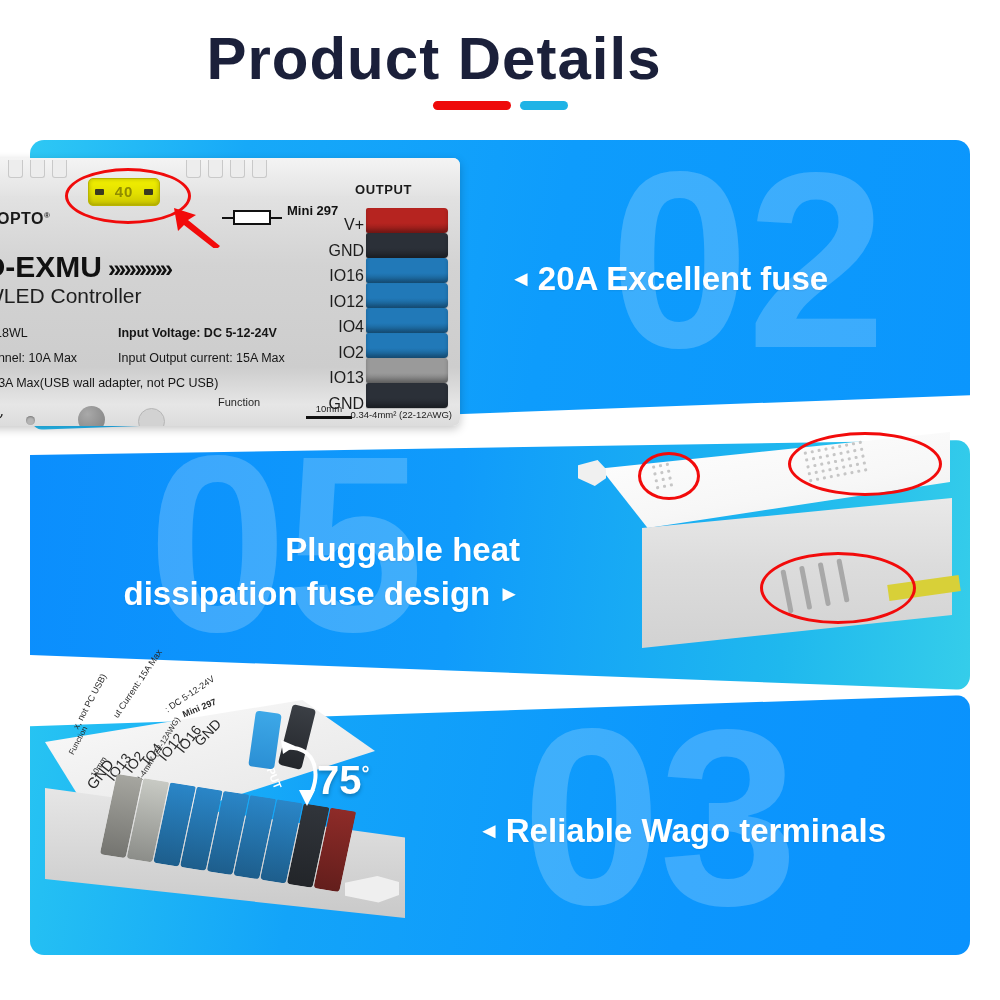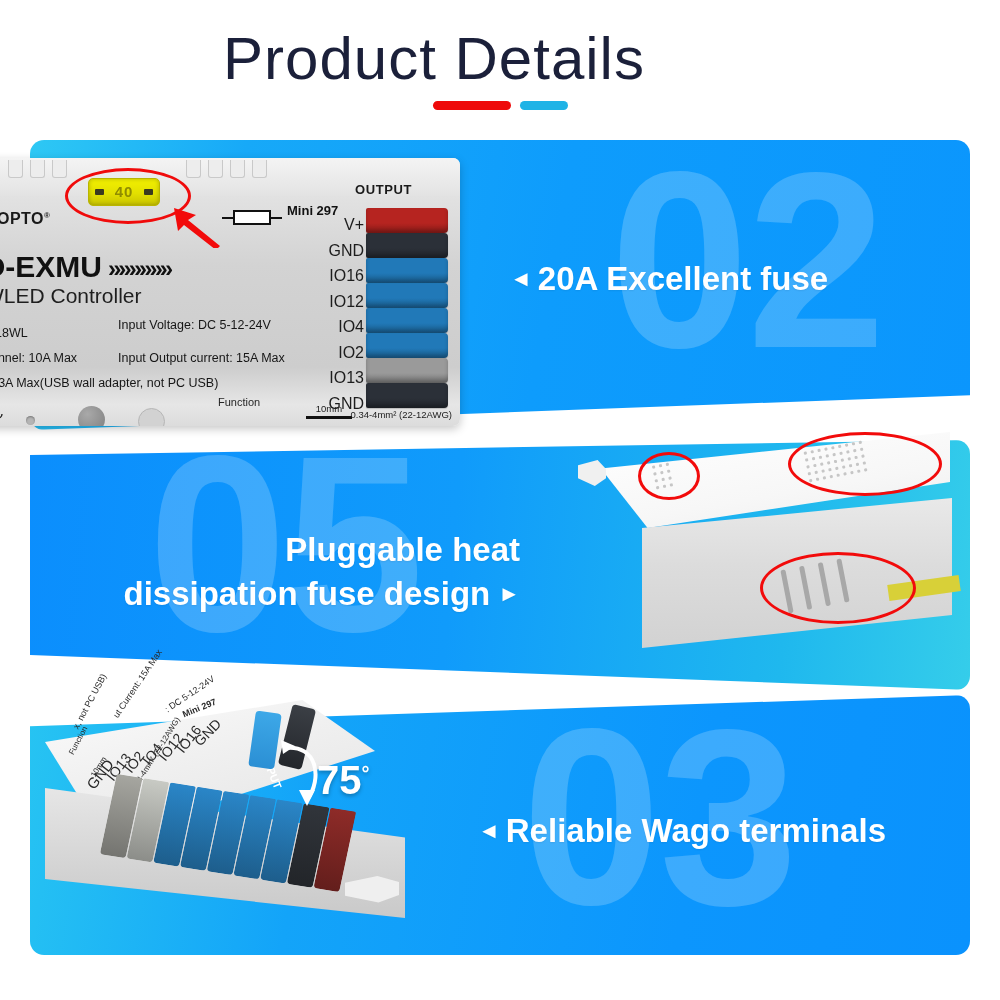--- a/index.html
+++ b/index.html
@@ -22,21 +22,21 @@
     width: 1000px;
     height: 132px;
   }
   .page-title {
     position: absolute;
     top: 26px;
     left: 0;
     width: 868px;
     text-align: center;
     font-size: 60px;
-    font-weight: normal;
+    font-weight: bold;
     letter-spacing: 1px;
     color: #1b203a;
     line-height: 66px;
     white-space: nowrap;
   }
   .title-accents {
     position: absolute;
     top: 101px;
     left: 0;
     width: 1000px;
@@ -193,21 +193,21 @@
   .subtitle {
     position: absolute; left: -6px; top: 126px;
     font-size: 21px; color: #1e1e1e;
   }
   .spec {
     position: absolute;
     font-size: 12.5px; color: #161616;
     white-space: nowrap;
   }
   .spec-a { left: -6px; top: 168px; }
-  .spec-b { left: 128px; top: 160px; }
+  .spec-b { left: 128px; top: 168px; font-weight: bold; }
   .spec-c { left: -6px; top: 193px; }
   .spec-d { left: 128px; top: 193px; }
   .spec-e { left: -6px; top: 218px; }
   .func-label {
     position: absolute; left: 228px; top: 238px;
     font-size: 11px; color: #262626;
   }
   .mic-icon {
     position: absolute; left: 2px; top: 248px;
     font-size: 15px; color: #1a1a1a;

